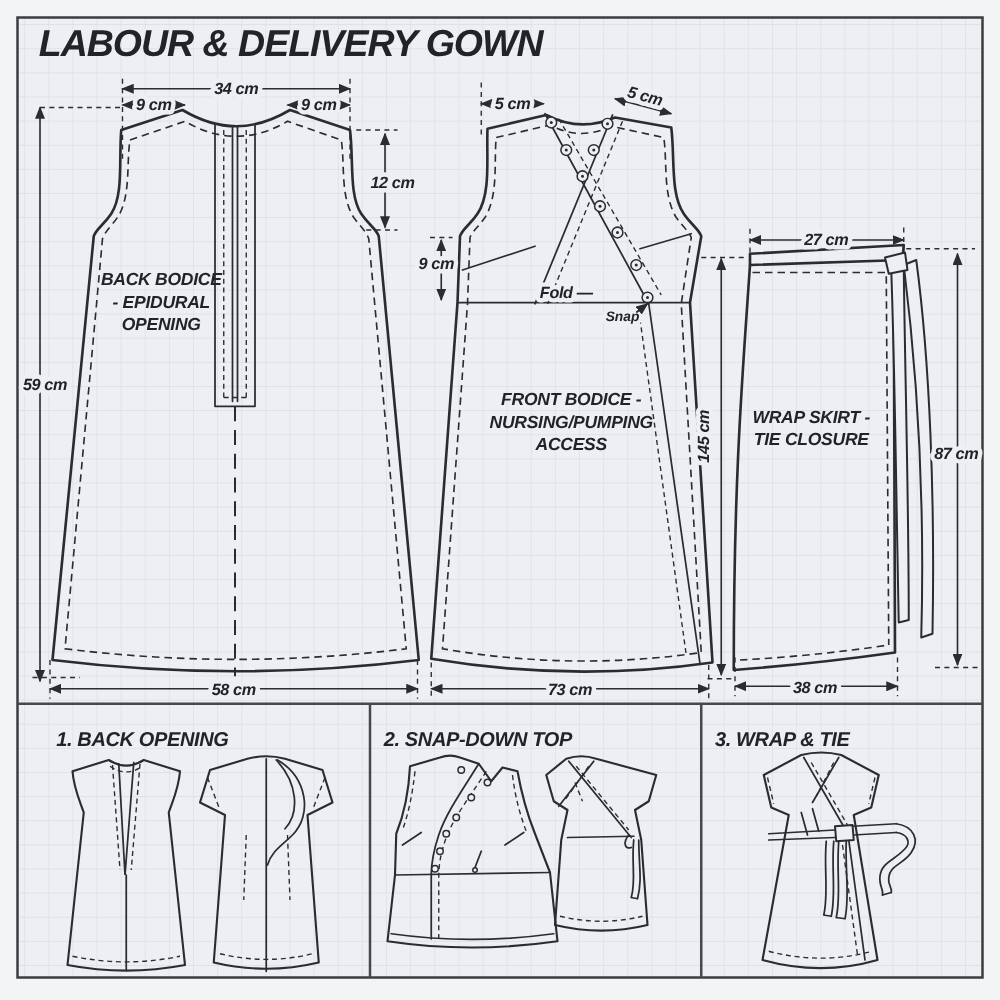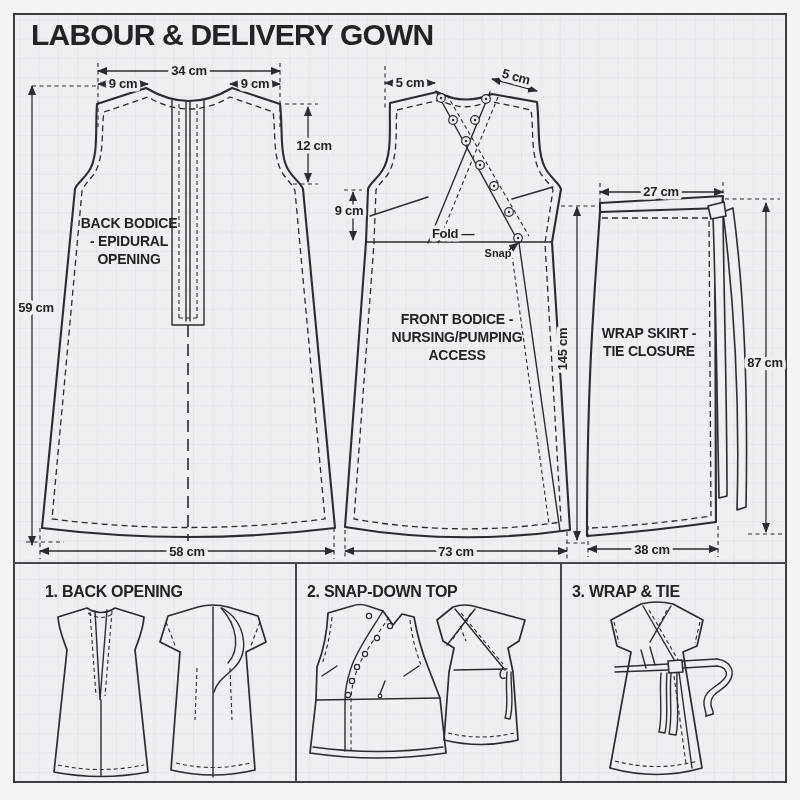--- a/index.html
+++ b/index.html
@@ -3,21 +3,21 @@
 <meta charset="utf-8">
 <style>
   :root{
     --ln:#2b2c31;
     --paper:#edeff2;
     --grid:#d9dde3;
     --frame:#3c3d42;
     --outer:#f3f4f6;
   }
   html,body{margin:0;padding:0;background:var(--outer);}
-  .sheet{width:676px;height:800px;position:relative;}
+  .sheet{width:676px;height:800px;position:relative;font-style:italic;}
   svg{display:block;}
   text{fill:#222327;font-family:"Liberation Sans",sans-serif;}
   .t-title{font-size:30px;font-weight:700;letter-spacing:-0.8px;}
   .t-dim{font-size:13px;font-weight:700;letter-spacing:-0.3px;text-anchor:middle;
          paint-order:stroke;stroke:var(--paper);stroke-width:7px;stroke-linejoin:round;}
   .t-lab{font-size:14px;font-weight:700;letter-spacing:-0.2px;text-anchor:middle;}
   .t-small{font-size:11px;font-weight:700;text-anchor:middle;
          paint-order:stroke;stroke:var(--paper);stroke-width:6px;stroke-linejoin:round;}
   .t-head{font-size:16px;font-weight:700;letter-spacing:-0.3px;}
   .cut{fill:none;stroke:var(--ln);stroke-width:2.1;stroke-linejoin:round;stroke-linecap:round;}

